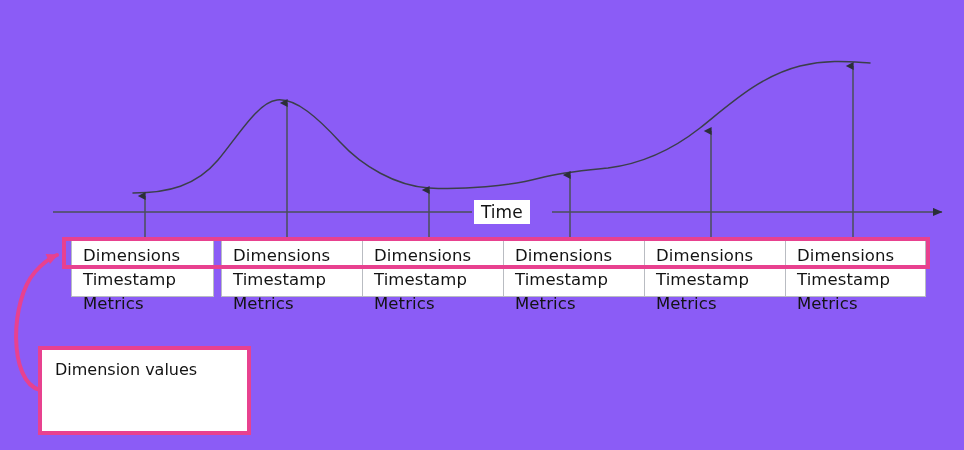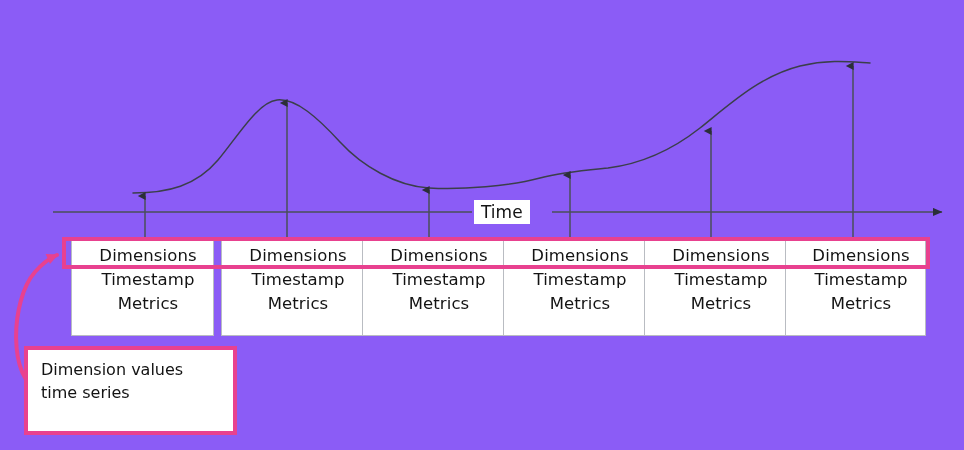--- a/index.html
+++ b/index.html
@@ -23,24 +23,23 @@
     top: 0;
     width: 964px;
     height: 450px;
   }
   .record-box {
     position: absolute;
     box-sizing: border-box;
     border: 1px solid #b9bcc2;
     background: #ffffff;
     top: 238px;
-    height: 98px;
+    height: 59px;
     padding-left: 11px;
     padding-top: 5px;
-    text-align: center;
   }
   .record-line {
     font-size: 16.5px;
     line-height: 24px;
     color: #131313;
     white-space: nowrap;
     letter-spacing: 0.1px;
   }
   #highlight-band {
     position: absolute;
@@ -48,21 +47,21 @@
     left: 62px;
     top: 237px;
     width: 868px;
     height: 32px;
     border: 4px solid #e8418f;
     background: transparent;
   }
   #callout-box {
     position: absolute;
     box-sizing: border-box;
-    left: 24px;
+    left: 38px;
     top: 346px;
     width: 213px;
     height: 89px;
     border: 4px solid #e8418f;
     background: #ffffff;
     padding: 8px 0 0 13px;
   }
   .callout-line {
     font-size: 16px;
     line-height: 23px;
@@ -163,16 +162,15 @@
   <div class="record-box" style="left:785px; width:141px;">
     <div class="record-line">Dimensions</div>
     <div class="record-line">Timestamp</div>
     <div class="record-line">Metrics</div>
   </div>
 
   <div id="highlight-band"></div>
 
   <div id="callout-box">
     <div class="callout-line">Dimension values</div>
-    <div class="callout-line">time series</div>
   </div>
 
 </div>
 
 </body></html>

